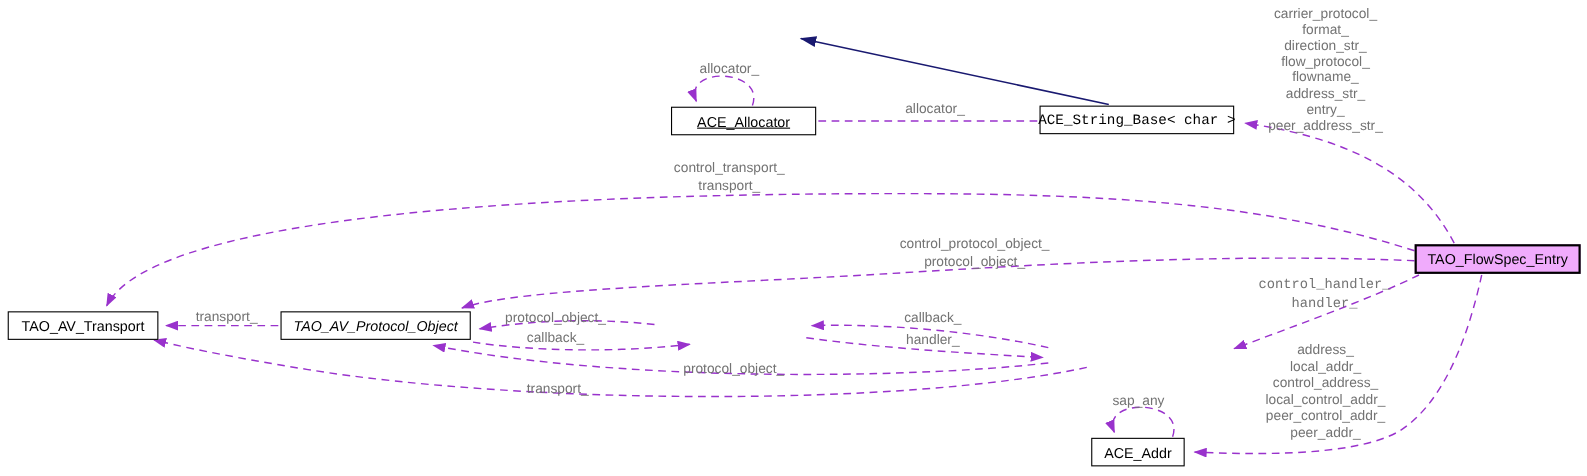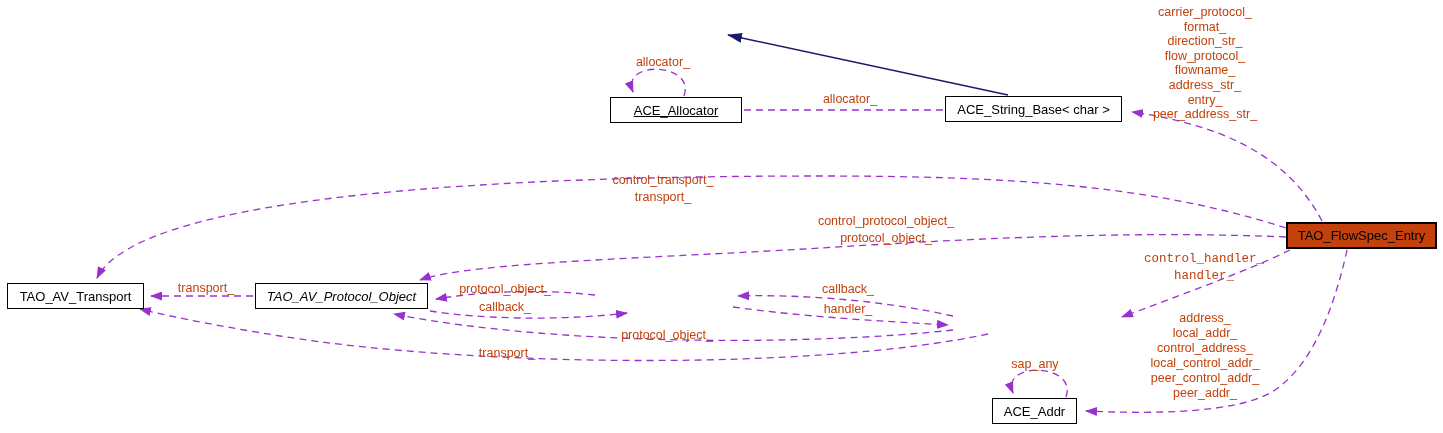--- a/index.html
+++ b/index.html
@@ -7,24 +7,24 @@
     position:relative;width:1443px;height:433px;background:#ffffff;
     font-family:"Liberation Sans", sans-serif;overflow:hidden;
   }
   #edges{position:absolute;left:0;top:0;width:1443px;height:433px;}
   .node{
     position:absolute;box-sizing:border-box;background:#ffffff;border:1px solid #000000;
     display:flex;align-items:center;justify-content:center;
     font-size:13px;color:#000000;white-space:nowrap;cursor:pointer;z-index:2;
   }
   .node.thick{border-width:2px;}
-  .node.focus{background:#c2410c;border-width:2px;}
+  .node.focus{background:#f0abfc;border-width:2px;}
   .node.red{border-color:#ff0000;}
   .elabel{
-    position:absolute;font-size:12.5px;color:#c2410c;text-align:center;
+    position:absolute;font-size:12.5px;color:#737373;text-align:center;
     white-space:pre-line;line-height:16.5px;z-index:1;
   }
   .elabel.tight{line-height:14.6px;}
 </style>
 </head>
 <body>
 
 <div id="canvas">
 
   <svg id="edges" viewBox="0 0 1443 433" xmlns="http://www.w3.org/2000/svg">
@@ -52,21 +52,21 @@
     <path d="M430,311 C480,319 560,321 627,313" stroke="#9932CC" stroke-width="1.3" stroke-dasharray="7,5" fill="none" marker-end="url(#mpurple)"></path>
     <path d="M953,316 C890,302 810,294 738,296" stroke="#9932CC" stroke-width="1.3" stroke-dasharray="7,5" fill="none" marker-end="url(#mpurple)"></path>
     <path d="M733,307 C805,317 880,321 948,325" stroke="#9932CC" stroke-width="1.3" stroke-dasharray="7,5" fill="none" marker-end="url(#mpurple)"></path>
     <path d="M953,330 C820,345 560,347 394,314" stroke="#9932CC" stroke-width="1.3" stroke-dasharray="7,5" fill="none" marker-end="url(#mpurple)"></path>
     <path d="M988,334 C820,370 480,368 280,336 C200,323 160,314 140,309" stroke="#9932CC" stroke-width="1.3" stroke-dasharray="7,5" fill="none" marker-end="url(#mpurple)"></path>
   </svg>
 
 
   <div class="node" style="left:610px;top:97px;width:132px;height:26px;text-decoration:underline;">ACE_Allocator</div>
 
-  <div class="node" style="left:945px;top:96px;width:177px;height:26px;">ACE_String_Base&lt; char &gt;</div>
+  <div class="node" style="left:945px;top:96px;width:177px;height:26px;font-family:Liberation Mono, monospace;">ACE_String_Base&lt; char &gt;</div>
 
   <div class="node focus" style="left:1286px;top:222px;width:151px;height:27px;">TAO_FlowSpec_Entry</div>
 
   <div class="node" style="left:7px;top:283px;width:137px;height:26px;">TAO_AV_Transport</div>
 
   <div class="node" style="left:255px;top:283px;width:173px;height:26px;font-style:italic;">TAO_AV_Protocol_Object</div>
 
 
 
   <div class="node" style="left:992px;top:398px;width:85px;height:26px;">ACE_Addr</div>
@@ -77,21 +77,21 @@
 
   <div class="elabel tight" style="left:1105px;top:5px;width:200px;">carrier_protocol_
 format_
 direction_str_
 flow_protocol_
 flowname_
 address_str_
 entry_
 peer_address_str_</div>
 
-  <div class="elabel" style="left:585px;top:144px;width:156px;margin-top:28px;">control_transport_
+  <div class="elabel" style="left:585px;top:144px;width:156px;">control_transport_
 transport_</div>
 
   <div class="elabel" style="left:786px;top:213px;width:200px;">control_protocol_object_
 protocol_object_</div>
 
   <div class="elabel" style="left:1124px;top:251px;width:160px;font-family:Liberation Mono, monospace;">control_handler_
 handler_</div>
 
   <div class="elabel tight" style="left:1105px;top:311px;width:200px;line-height:15px;">address_
 local_addr_

